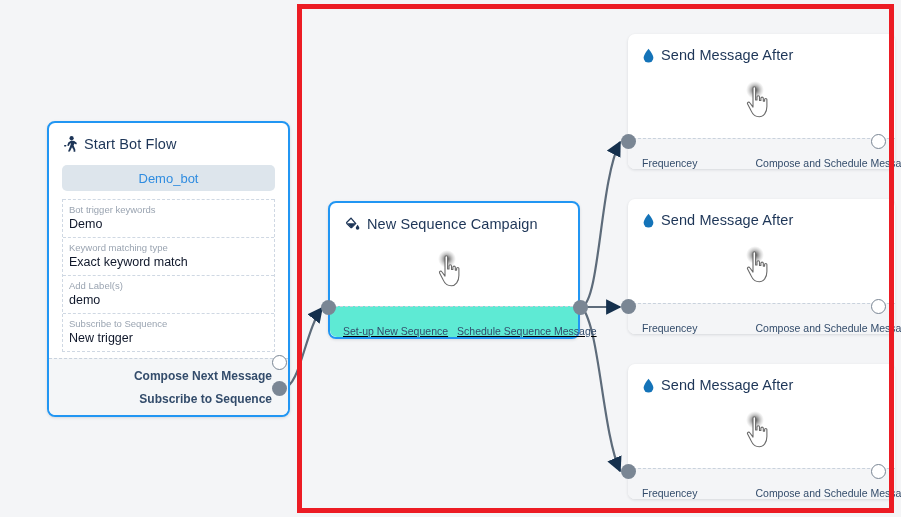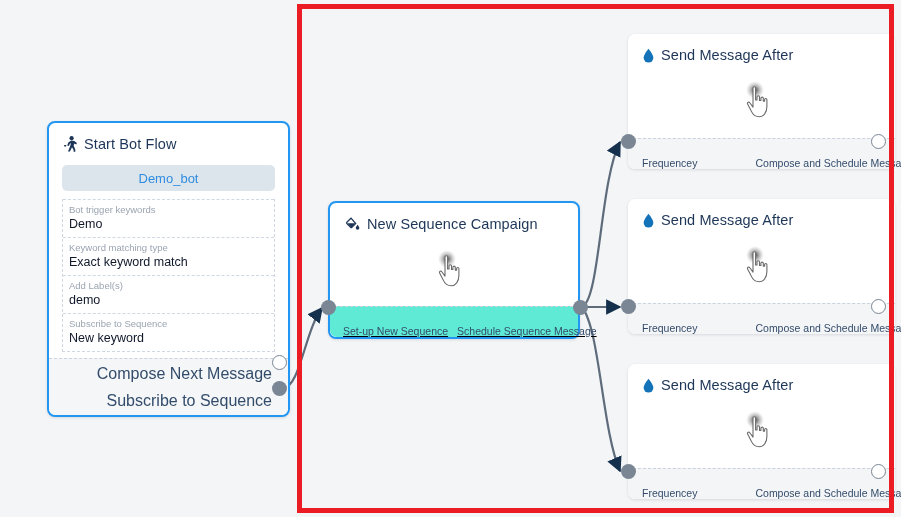--- a/index.html
+++ b/index.html
@@ -49,21 +49,21 @@
   }
   .fields{margin:0 13px 6px 13px;border:1px dashed #cfd8e3;border-top:none;}
   .field{border-top:1px dashed #cfd8e3;padding:3px 6px 4px 6px;}
   .field:first-child{border-top:1px dashed #cfd8e3;}
   .field-label{font-size:9.5px;color:#9aa4b1;line-height:13px;}
   .field-value{font-size:12.5px;color:#0f172a;line-height:17px;}
   #start-bot-flow .node-foot{
     height:56px;flex-direction:column;align-items:flex-end;justify-content:center;
     padding-right:16px;gap:9px;background:#f4f6f8;
   }
-  #start-bot-flow .node-foot .port-label{font-size:16px;}
+  #start-bot-flow .node-foot .port-label{font-size:12px;font-weight:bold;}
 
   
   #new-sequence-campaign{left:328px;top:176px;width:252px;
     border:2px solid #2196f3;box-sizing:border-box;border-radius:8px;}
   #new-sequence-campaign .node-body{height:65px;position:relative;}
   #new-sequence-campaign .node-foot{
     justify-content:flex-start;padding-left:13px;gap:9px;background:#5eead4;text-decoration:underline;
   }
 
   
@@ -126,21 +126,21 @@
       <div class="field">
         <div class="field-label">Keyword matching type</div>
         <div class="field-value">Exact keyword match</div>
       </div>
       <div class="field">
         <div class="field-label">Add Label(s)</div>
         <div class="field-value">demo</div>
       </div>
       <div class="field">
         <div class="field-label">Subscribe to Sequence</div>
-        <div class="field-value">New keyword</div>
+        <div class="field-value">New trigger</div>
       </div>
     </div>
 
     <div class="node-foot">
       <div class="port-label">Compose Next Message</div>
       <div class="port-label">Subscribe to Sequence</div>
     </div>
   </div>
   <div class="port hollow" style="left:272px;top:355px;"></div>
   <div class="port filled" style="left:272px;top:381px;"></div>

